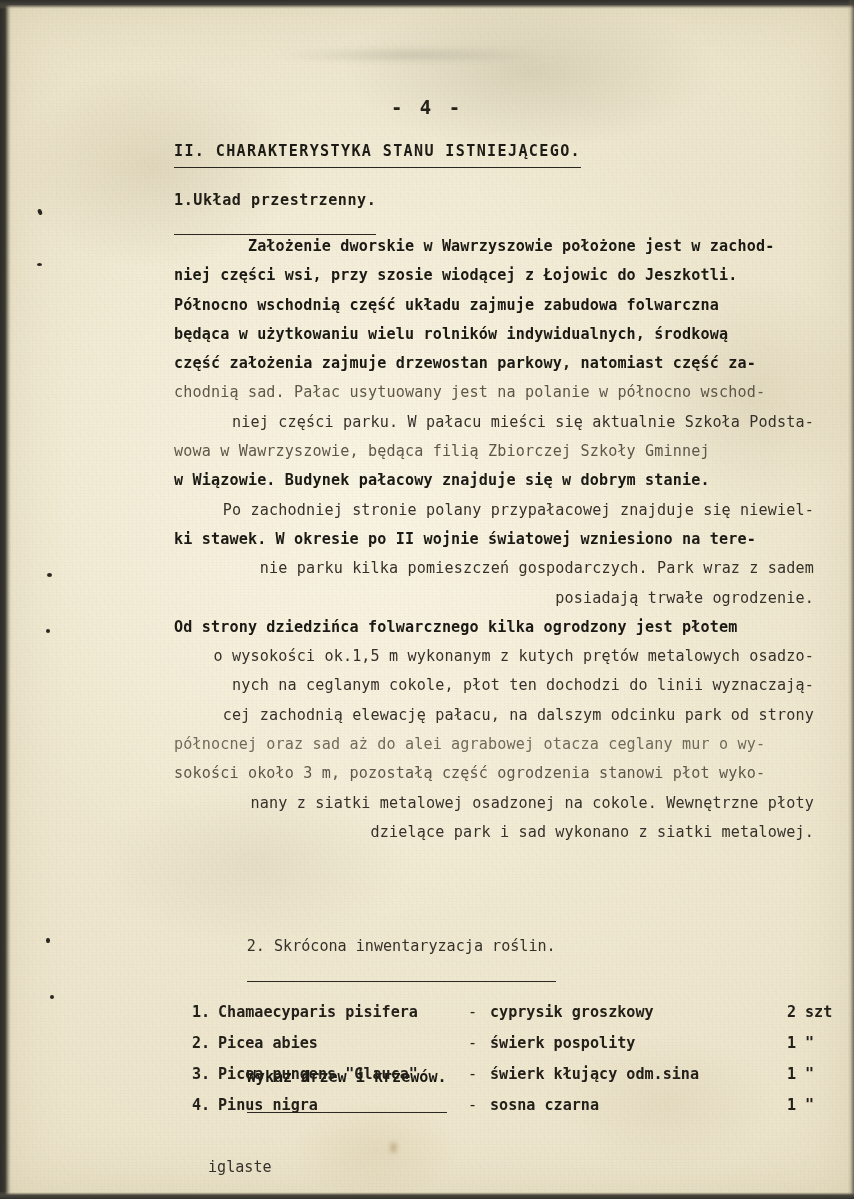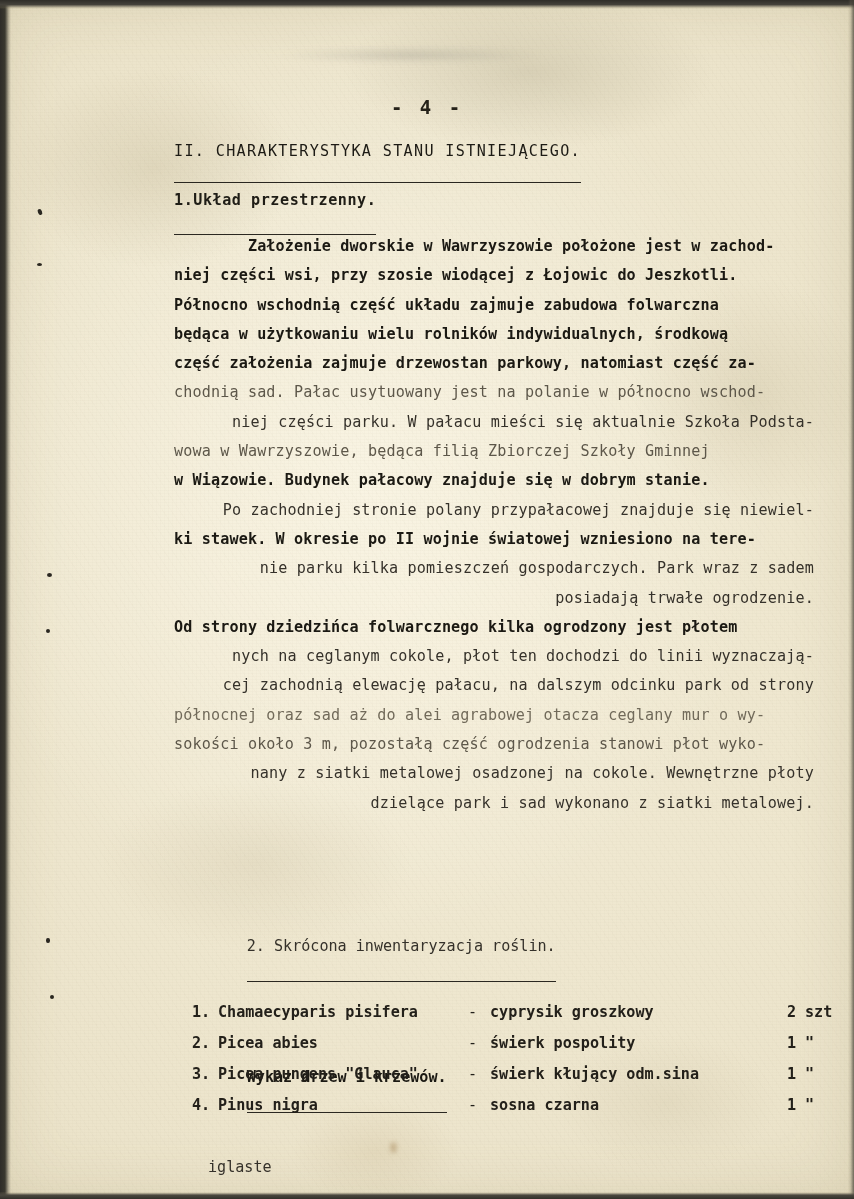--- a/index.html
+++ b/index.html
@@ -89,26 +89,26 @@
 
   .tline {
     font-size: 15.1px;
     line-height: 29.3px;
     letter-spacing: 0.15px;
     white-space: pre;
     color: #23201a;
   }
 
   .heading {
-    font-weight: normal;
+    font-weight: bold;
     letter-spacing: 1.35px;
     color: #1d1b15;
     display: inline-block;
     border-bottom: 1.6px solid #2a2720;
-    padding-bottom: 16px;
+    padding-bottom: 1px;
   }
   .subheading {
     font-weight: bold;
     letter-spacing: 0.55px;
     color: #1f1d16;
     display: inline-block;
     border-bottom: 1.5px solid #2b2821;
     padding-bottom: 19px;
   }
   .underlined {
@@ -208,20 +208,21 @@
       <span class="tline ink-strong">część założenia zajmuje drzewostan parkowy, natomiast część za-</span>
       <span class="tline ink-weak">chodnią sad. Pałac usytuowany jest na polanie w północno wschod-</span>
       <span class="tline ink-mid">niej części parku. W pałacu mieści się aktualnie Szkoła Podsta-</span>
       <span class="tline ink-weak">wowa w Wawrzyszowie, będąca filią Zbiorczej Szkoły Gminnej</span>
       <span class="tline ink-strong">w Wiązowie. Budynek pałacowy znajduje się w dobrym stanie.</span>
       <span class="tline ink-mid">Po zachodniej stronie polany przypałacowej znajduje się niewiel-</span>
       <span class="tline ink-strong">ki stawek. W okresie po II wojnie światowej wzniesiono na tere-</span>
       <span class="tline ink-mid">nie parku kilka pomieszczeń gospodarczych. Park wraz z sadem</span>
       <span class="tline ink-mid">posiadają trwałe ogrodzenie.</span>
       <span class="tline ink-strong">Od strony dziedzińca folwarcznego kilka ogrodzony jest płotem</span>
+      <span class="tline ink-mid">o wysokości ok.1,5 m wykonanym z kutych prętów metalowych osadzo-</span>
       <span class="tline ink-mid">nych na ceglanym cokole, płot ten dochodzi do linii wyznaczają-</span>
       <span class="tline ink-mid">cej zachodnią elewację pałacu, na dalszym odcinku park od strony</span>
       <span class="tline ink-faint">północnej oraz sad aż do alei agrabowej otacza ceglany mur o wy-</span>
       <span class="tline ink-weak">sokości około 3 m, pozostałą część ogrodzenia stanowi płot wyko-</span>
       <span class="tline ink-mid">nany z siatki metalowej osadzonej na cokole. Wewnętrzne płoty</span>
       <span class="tline ink-mid">dzielące park i sad wykonano z siatki metalowej.</span>
     </div>
 
     <div class="sect2">
       <span class="sect2-line">

